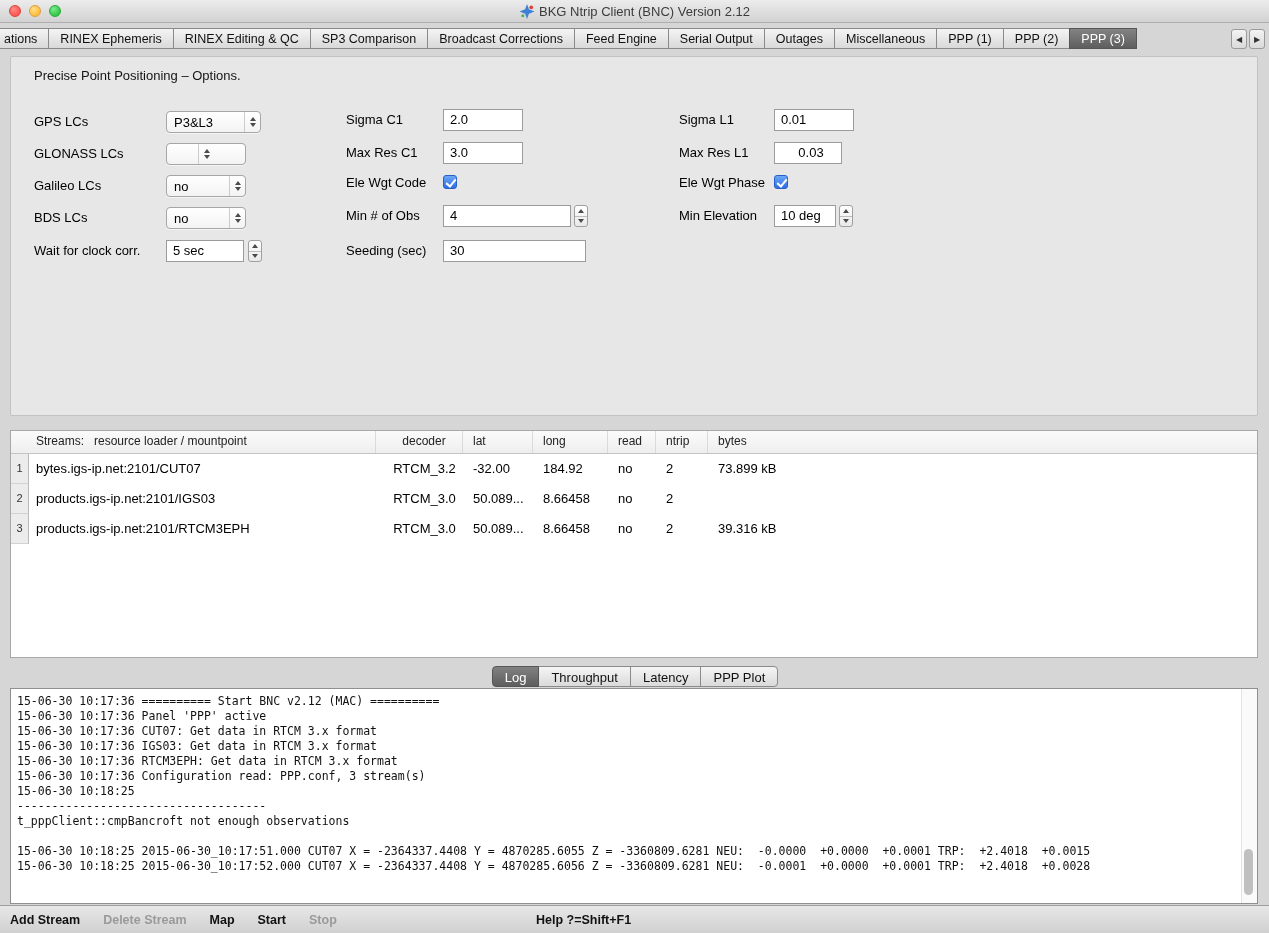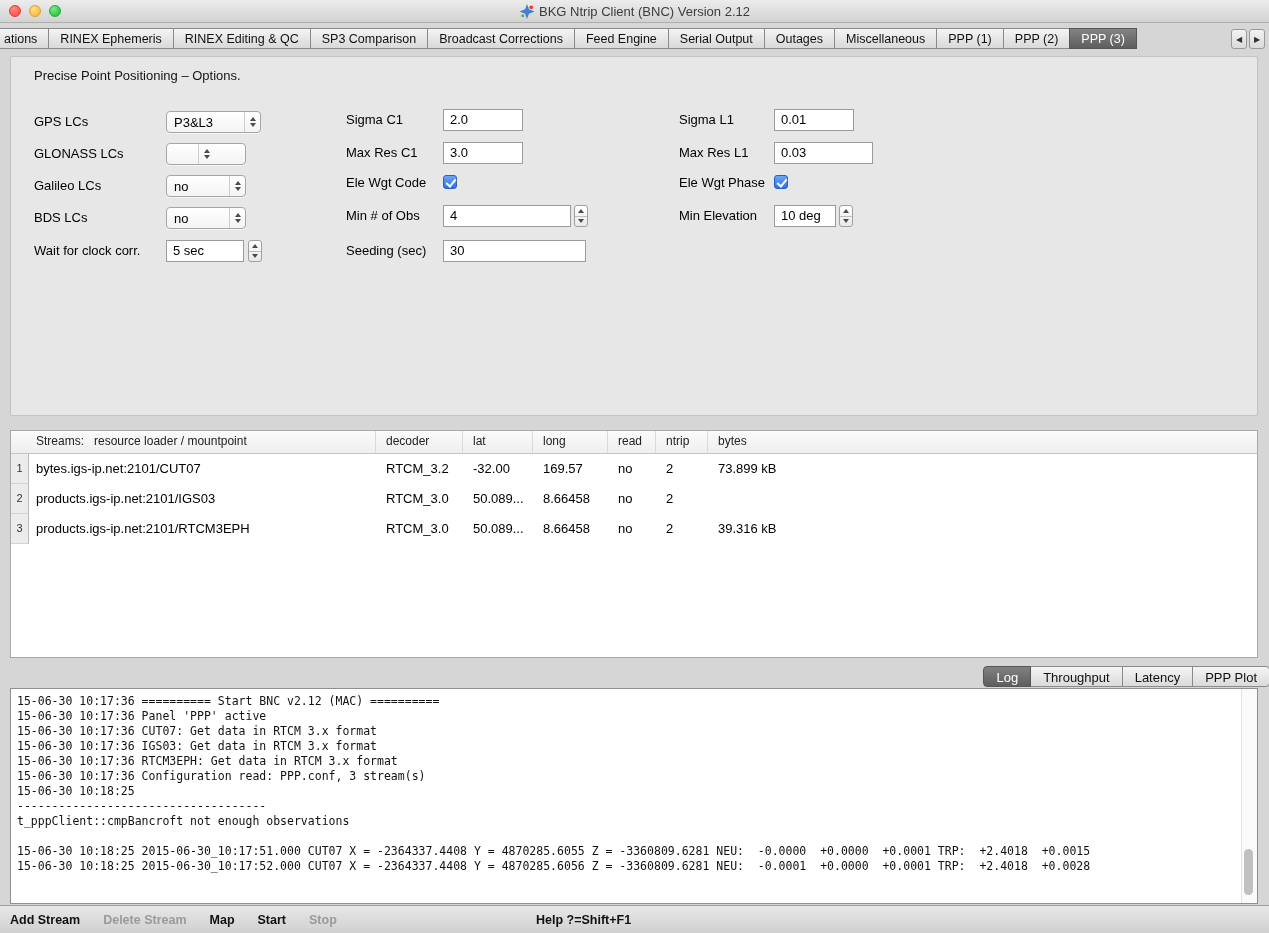--- a/index.html
+++ b/index.html
@@ -70,33 +70,33 @@
   .streams {
     position:absolute; left:10px; top:430px; right:11px; height:228px;
     background:#fff; border:1px solid #a8a8a8; box-sizing:border-box; overflow:hidden;
   }
   .streams-header {
     display:flex; height:22px; background:linear-gradient(#fbfbfb,#eeeeee);
     border-bottom:1px solid #c4c4c4; font-size:12px; color:#222; line-height:21px;
   }
   .h-cell { box-sizing:border-box; border-right:1px solid #dadada; padding-left:10px; white-space:pre; overflow:hidden; }
   .h-mount { width:365px; padding-left:25px; }
-  .w-decoder { width:87px; } .w-lat { width:70px; } .w-long { width:75px; }
+  .w-decoder { width:87px;text-align:center; } .w-lat { width:70px; } .w-long { width:75px; }
   .w-nmea { width:48px; } .w-ntrip { width:52px; }
   .h-bytes { flex:1; border-right:none; }
   .stream-row { display:flex; height:30px; font-size:13px; line-height:30px; color:#000; }
   .row-num {
     width:18px; box-sizing:border-box; background:#ececec; border-right:1px solid #b9b9b9;
     border-bottom:1px solid #d2d2d2; font-size:11px; line-height:29px; text-align:center; color:#333;
   }
   .cell { box-sizing:border-box; padding-left:10px; white-space:pre; overflow:hidden; }
   .c-mount { width:347px; padding-left:7px; }
   .c-bytes { flex:1; }
   
-  .bottom-tabbar { position:absolute; left:0; right:0; top:665px; height:22px; display:flex; justify-content:flex-end; align-items:flex-end; }
+  .bottom-tabbar { position:absolute; left:0; right:0; top:665px; height:22px; display:flex; justify-content:center; align-items:flex-end; }
   .btab {
     height:21px; box-sizing:border-box; padding:3px 12px 2px; font-size:13px; color:#111;
     background:linear-gradient(#f5f5f5,#dadada); border:1px solid #8a8a8a; margin-right:-1px; cursor:default; white-space:nowrap;
   }
   .btab:first-child { border-radius:4px 0 0 4px; }
   .btab:last-child  { border-radius:0 4px 4px 0; }
   .btab.selected { background:linear-gradient(#818181,#5e5e5e); color:#fff; border-color:#565656; position:relative; z-index:2; }
   
   .log-area {
     position:absolute; left:10px; top:688px; right:11px; height:216px;
@@ -233,21 +233,21 @@
         </span>
     </div>
     <div class="text-input" style="left:432px; top:183px; width:143px;">30</div>
 
     <div class="lbl" style="left:668px; top:55px;">Sigma L1</div>
     <div class="lbl" style="left:668px; top:88px;">Max Res L1</div>
     <div class="lbl" style="left:668px; top:118px;">Ele Wgt Phase</div>
     <div class="lbl" style="left:668px; top:151px;">Min Elevation</div>
 
     <div class="text-input" style="left:763px; top:52px; width:80px;">0.01</div>
-    <div class="text-input" style="left:763px; top:85px; width:99px;">0.03</div>
+    <div class="text-input" style="left:763px; top:85px; width:68px;text-align:center;">0.03</div>
     <div class="checkbox" style="left:763px; top:118px;">
       <span class="check-glyph"></span>
     </div>
     <div class="text-input" style="left:763px; top:148px; width:62px;">10 deg</div>
     <div class="stepper" style="left:828px; top:148px;">
       <span class="step up">
           <i class="tri-up"></i>
         </span>
       <span class="step">
           <i class="tri-down"></i>
@@ -264,21 +264,21 @@
       <div class="h-cell w-nmea">read</div>
       <div class="h-cell w-ntrip">ntrip</div>
       <div class="h-cell h-bytes">bytes</div>
     </div>
 
     <div class="stream-row">
       <div class="row-num">1</div>
       <div class="cell c-mount">bytes.igs-ip.net:2101/CUT07</div>
       <div class="cell w-decoder">RTCM_3.2</div>
       <div class="cell w-lat">-32.00</div>
-      <div class="cell w-long">169.57</div>
+      <div class="cell w-long">184.92</div>
       <div class="cell w-nmea">no</div>
       <div class="cell w-ntrip">2</div>
       <div class="cell c-bytes">73.899 kB</div>
     </div>
     <div class="stream-row">
       <div class="row-num">2</div>
       <div class="cell c-mount">products.igs-ip.net:2101/IGS03</div>
       <div class="cell w-decoder">RTCM_3.0</div>
       <div class="cell w-lat">50.089...</div>
       <div class="cell w-long">8.66458</div>

